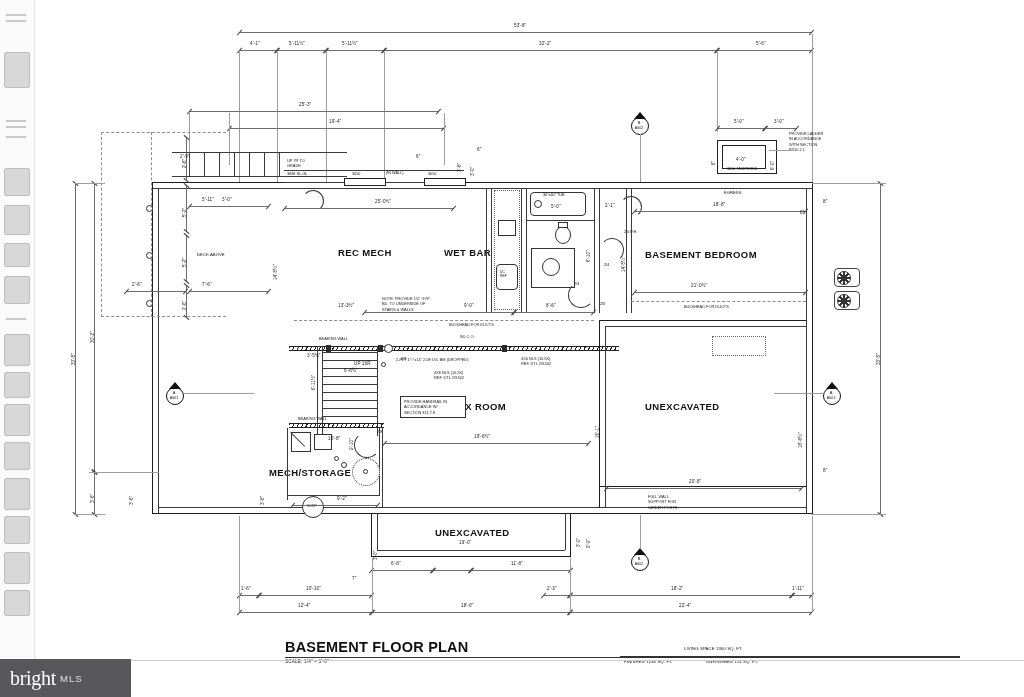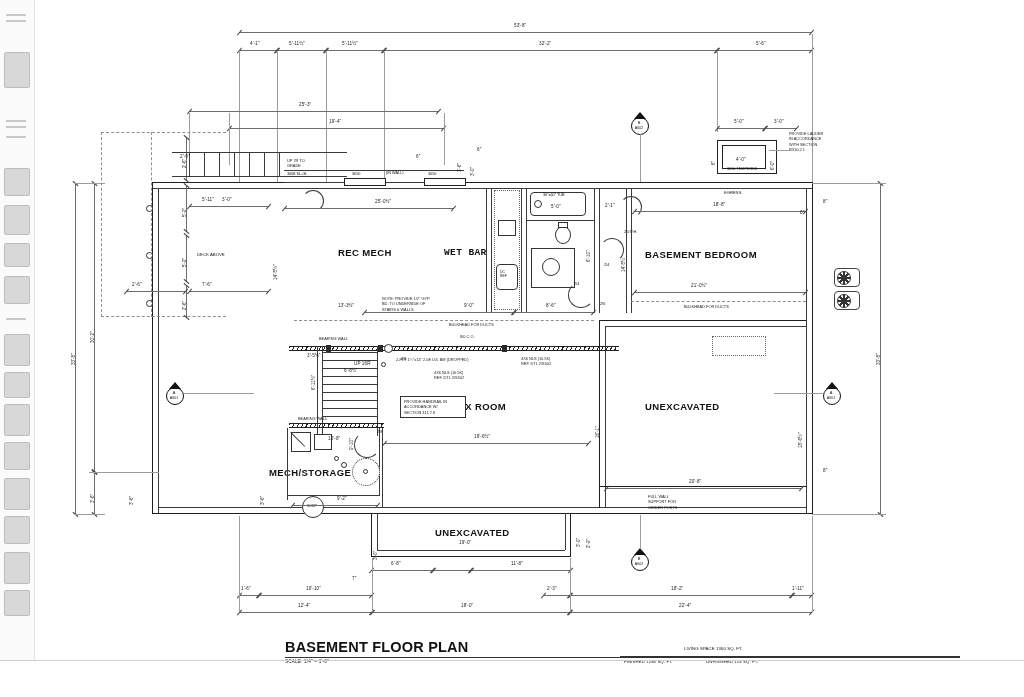--- a/index.html
+++ b/index.html
@@ -250,21 +250,21 @@
     <div class="wall" style="left:390px;top:178px;width:42px;height:8px;"></div>
 
     <div class="t dim" style="left:382px;top:155px;">6"</div>
     <div class="t dimv" style="left:424px;top:172px;transform:rotate(-90deg);">3'-6"</div>
     <div class="t dimv" style="left:437px;top:176px;transform:rotate(-90deg);">3'-0"</div>
     <div class="t dim" style="left:443px;top:148px;">6"</div>
 
     <div class="t dim" style="left:188px;top:198px;">3'-0"</div>
 
     <div class="t room" style="left:304px;top:248px;">REC MECH</div>
-    <div class="t room" style="left:410px;top:248px;font-family:Liberation Mono, monospace;">WET BAR</div>
+    <div class="t room" style="left:410px;top:248px;">WET BAR</div>
     <div class="t room" style="left:498px;top:248px;">BATH 5</div>
     <div class="t room" style="left:611px;top:250px;">BASEMENT BEDROOM</div>
     <div class="t room" style="left:412px;top:402px;">FLEX ROOM</div>
     <div class="t room" style="left:611px;top:402px;">UNEXCAVATED</div>
     <div class="t room" style="left:235px;top:468px;">MECH/STORAGE</div>
     <div class="t room" style="left:401px;top:528px;">UNEXCAVATED</div>
     <div class="t dim" style="left:425px;top:541px;">19'-0"</div>
 
     <div class="ln v" style="left:452px;top:188px;height:125px;"></div>
     <div class="ln v" style="left:457px;top:188px;height:125px;"></div>
@@ -491,14 +491,18 @@
     <div class="rule" style="position:absolute;left:285px;top:657px;width:675px;"></div>
     <div class="t scale" style="left:285px;top:660px;">SCALE: 1/4" = 1'-0"</div>
     <div class="t arearight" style="left:684px;top:647px;">LIVING SPACE 1360 SQ. FT.</div>
     <div class="rule" style="position:absolute;left:620px;top:656px;width:340px;"></div>
     <div class="t arearight" style="left:624px;top:660px;">FINISHED 1246 SQ. FT.</div>
     <div class="t arearight" style="left:706px;top:660px;">UNFINISHED 114 SQ. FT.</div>
   </div>
 
   <div class="footrule"></div>
 
+  <div class="mls">
+    <span class="bt">bright</span>
+    <span class="ml">MLS</span>
+  </div>
 
 </div>
 
 </body></html>

